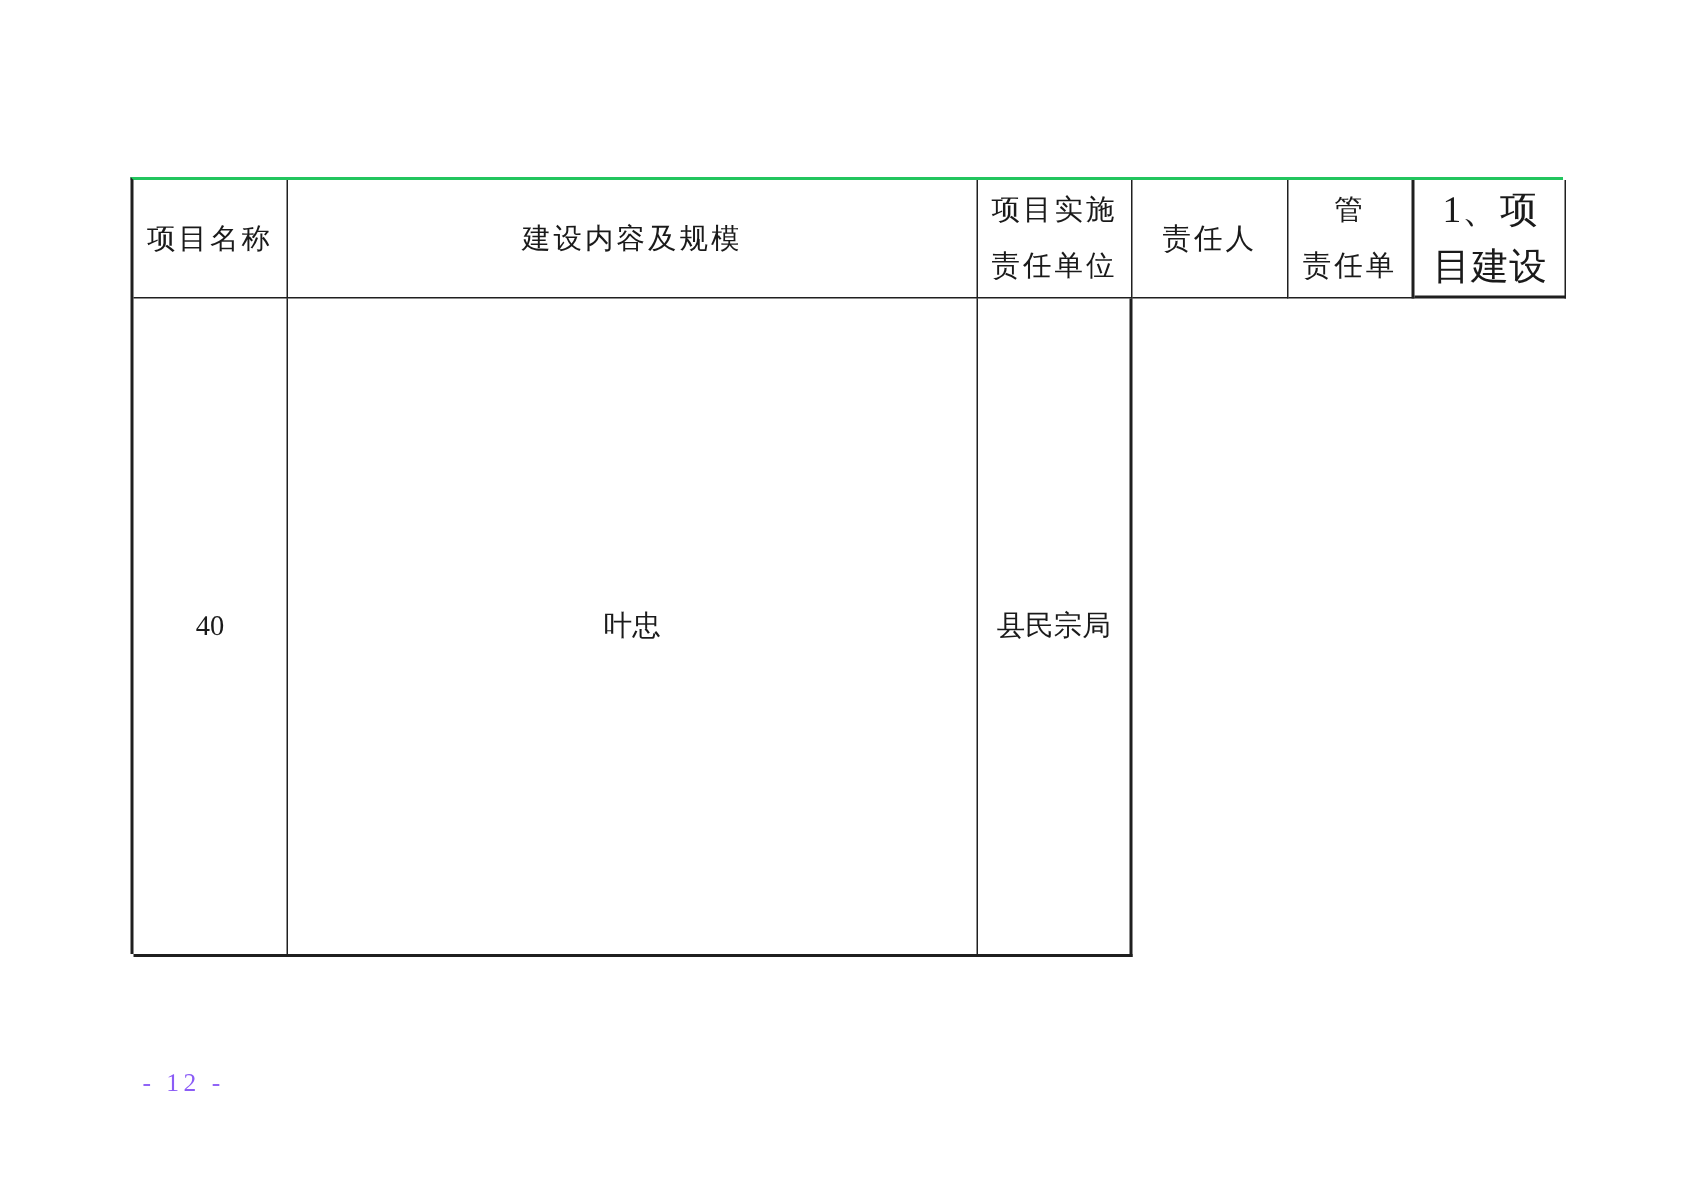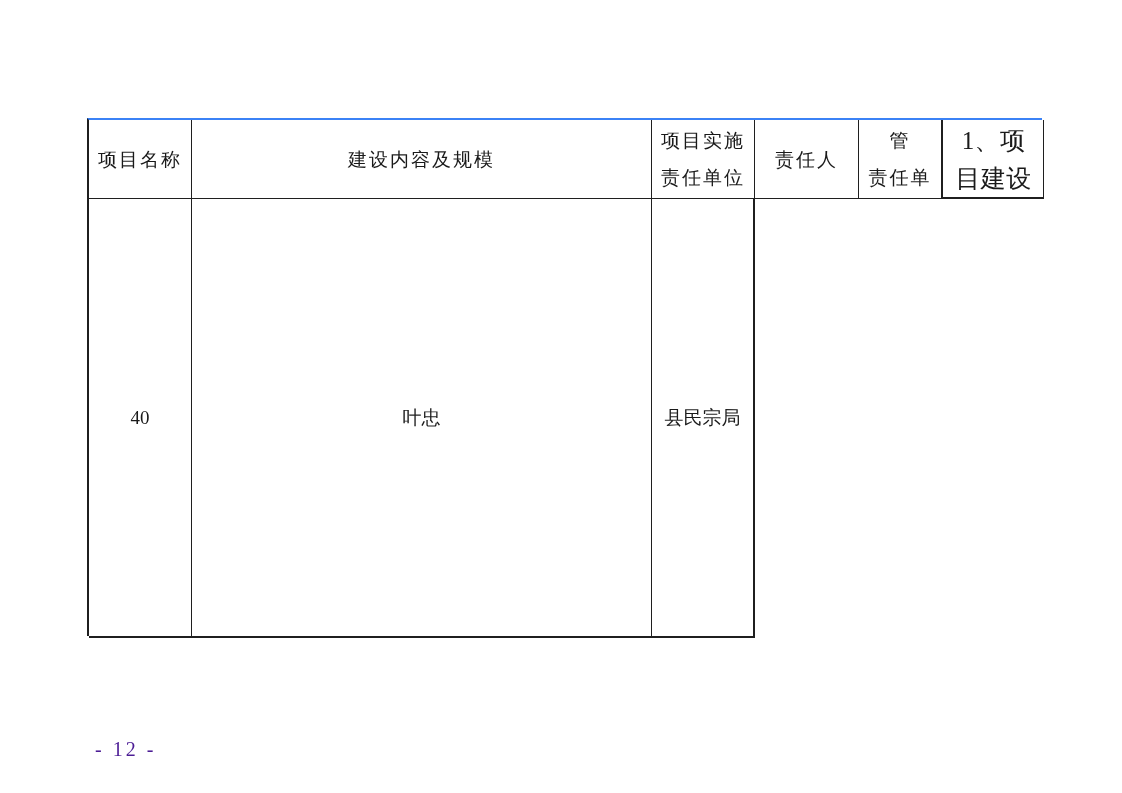--- a/index.html
+++ b/index.html
@@ -15,21 +15,21 @@
     position: absolute; inset: 0;
     background: #ffffff;
   }
   .doc-table {
     position: absolute;
     left: 87px; top: 118px;
     width: 955px; height: 518px;
     display: grid;
     grid-template-columns: 103px 460px 103px 104px 84px 101px;
     grid-template-rows: 79px 439px;
-    border-top: 2px solid #3b82f6;
+    border-top: 2px solid #22c55e;
     border-left: 2px solid #1f1f1f;
   }
   .cell {
     border-right: 1px solid #1f1f1f;
     border-bottom: 1px solid #1f1f1f;
     overflow: hidden;
   }
   .cell.outer-r { border-right: 2px solid #1f1f1f; }
   .cell.outer-b { border-bottom: 2px solid #1f1f1f; }
   .hc {
@@ -56,24 +56,24 @@
   .cell-content {
     font-size: 25px; line-height: 38px;
     letter-spacing: 0.4px;
     padding: 2px 5px 0 6px;
     text-align: center;
     white-space: pre-line;
   }
   .unit-cell { padding: 0 8px; }
   .page-number {
     position: absolute;
-    left: 95px; top: 738px;
-    font-size: 20px;
+    left: 95px; top: 712px;
+    font-size: 17px;
     letter-spacing: 3px;
-    color: #4c1d95;
+    color: #8b5cf6;
   }
 </style>
 </head>
 <body>
 
 <div class="page">
 
   <div class="doc-table">
 
     <div class="cell hc">项目名称</div>

